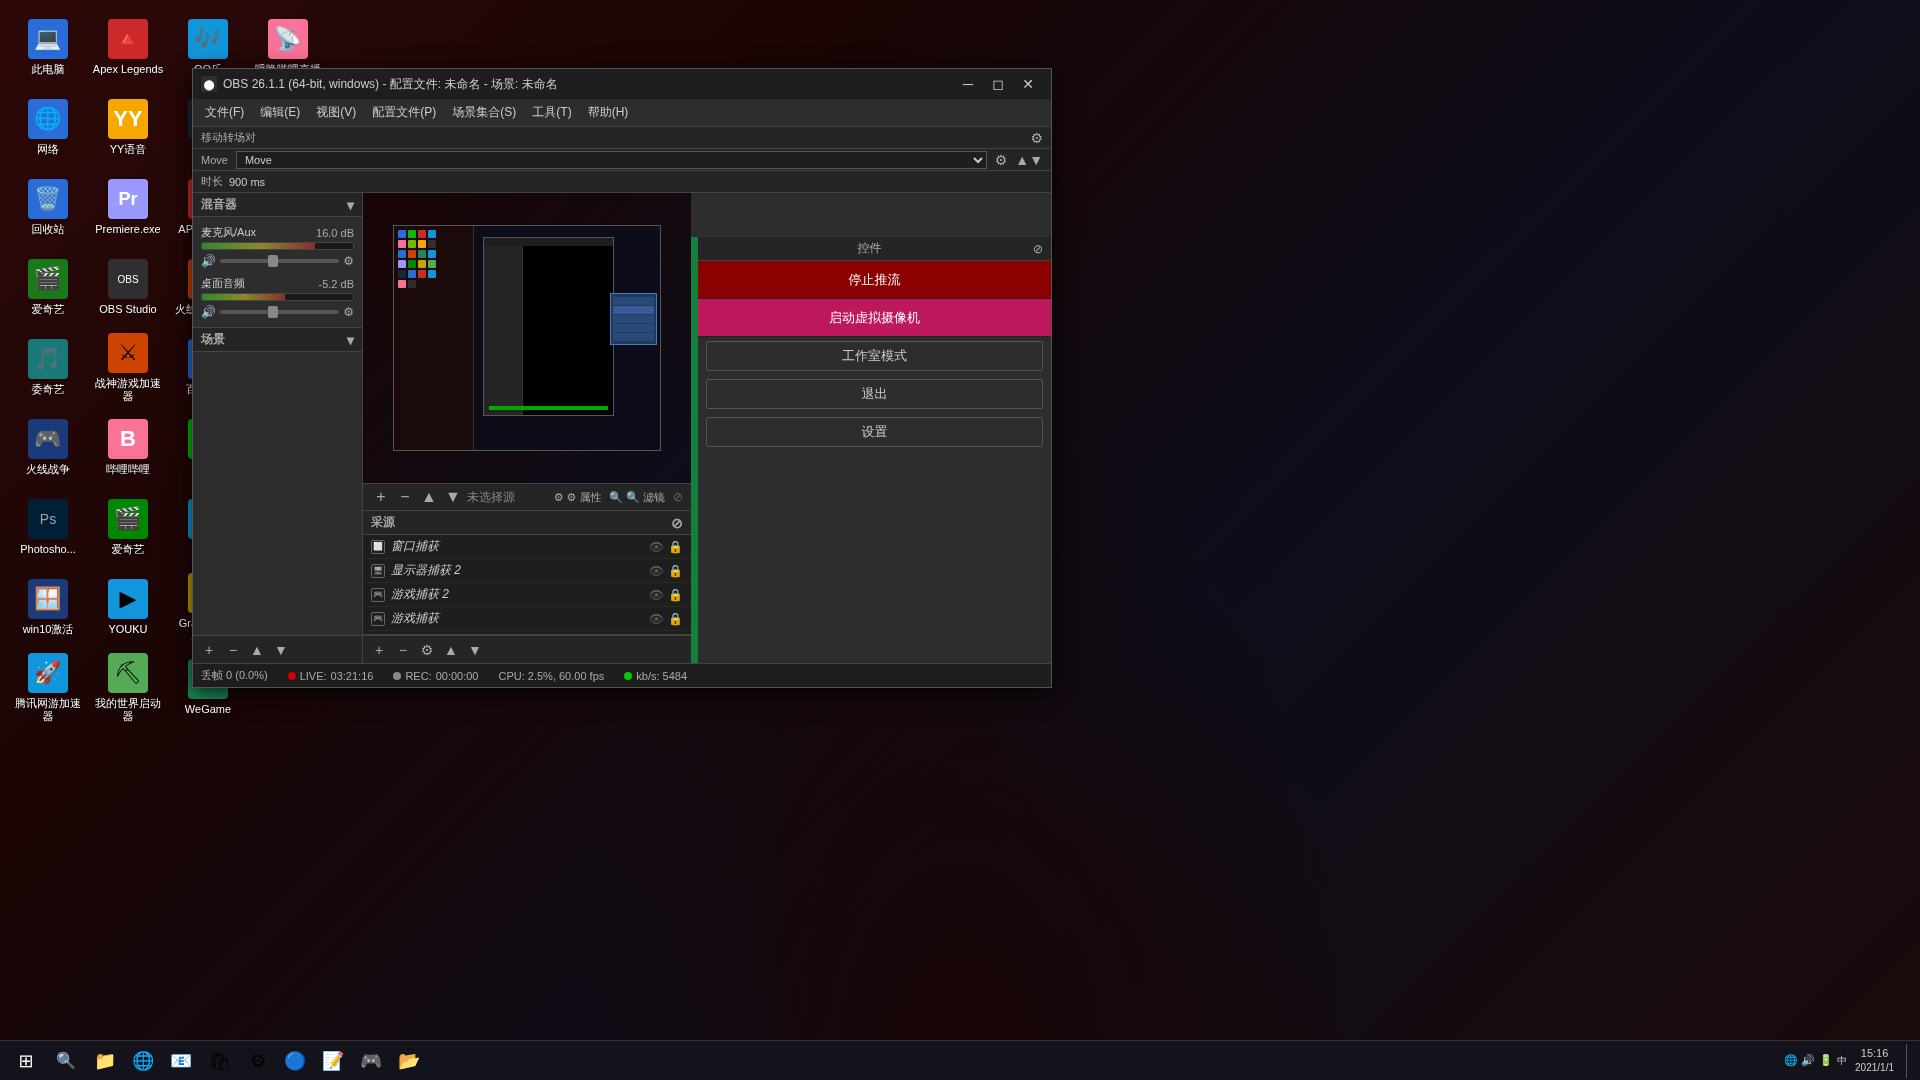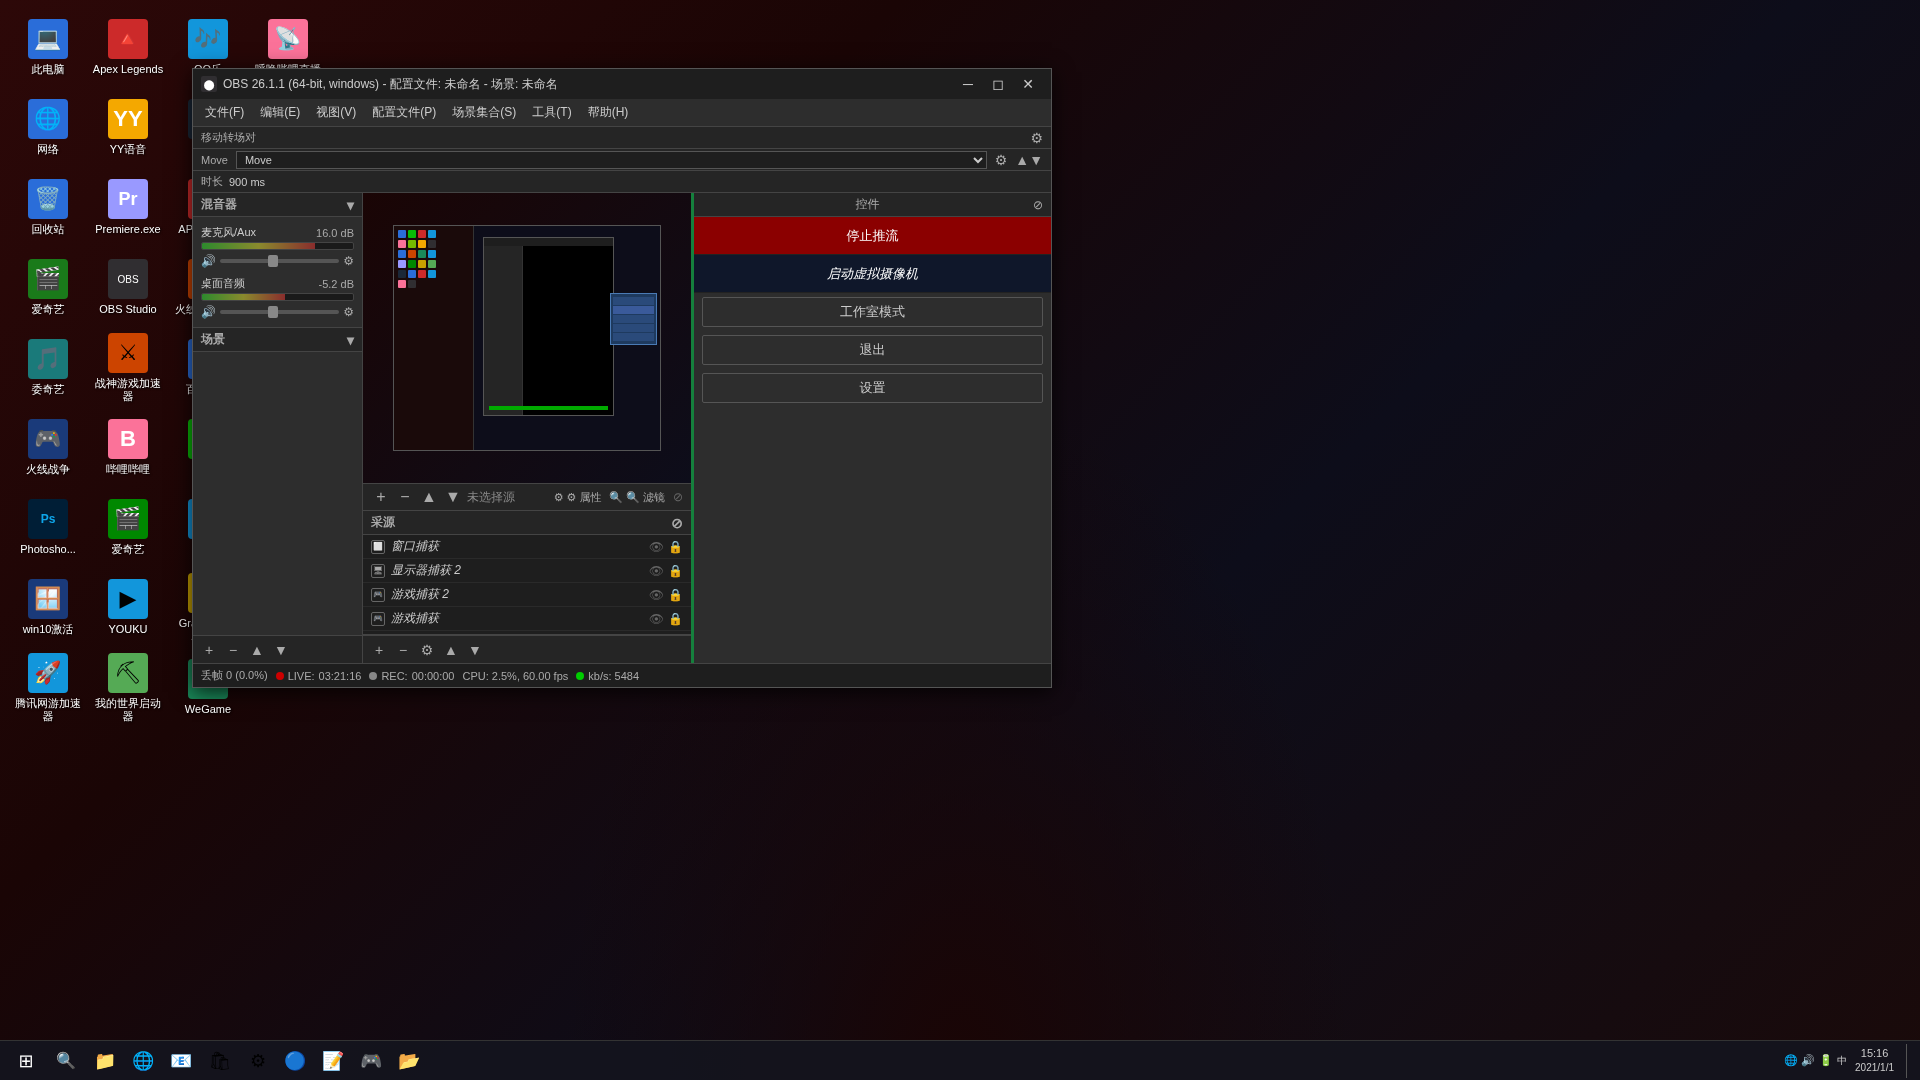--- a/index.html
+++ b/index.html
@@ -468,24 +468,25 @@
     .obs-source-action-btn {
       color: #666;
       font-size: 12px;
       cursor: pointer;
     }
 
     
     .obs-right-panel {
       width: 360px;
       background: #2d2d2d;
-      border-left: 3px solid #15803d;
+      border-left: 7px solid #15803d;
       display: flex;
       flex-direction: column;
       flex-shrink: 0;
+      margin-top: 44px;
     }
 
     .obs-controls-header {
       height: 24px;
       background: #252525;
       display: flex;
       align-items: center;
       padding: 0 8px;
       border-bottom: 1px solid #444;
       color: #aaa;
@@ -513,22 +514,21 @@
       color: #fff;
     }
 
     .obs-control-btn.stop-record {
       background: #1a3a6a;
       color: #fff;
       position: relative;
     }
 
     .obs-control-btn.virtual-cam {
-      background: #0f172a;
-      font-style: italic;
+      background: #be185d;
     }
 
     .obs-control-btn.studio-mode {
       background: #2d2d2d;
       border: 1px solid #555;
       margin: 4px 8px;
       height: 30px;
       border-radius: 2px;
       color: #ccc;
     }
@@ -566,21 +566,21 @@
     }
 
     
     .obs-statusbar {
       height: 24px;
       background: #1e1e1e;
       border-top: 1px solid #444;
       display: flex;
       align-items: center;
       padding: 0 8px;
-      gap: 8px;
+      gap: 20px;
       font-size: 11px;
       color: #aaa;
       flex-shrink: 0;
     }
 
     .obs-status-item {
       display: flex;
       align-items: center;
       gap: 4px;
     }
@@ -776,21 +776,21 @@
   </div>
   <div class="desktop-icon">
     <div class="icon-img icon-teal">🎵</div>
     <span class="icon-label">委奇艺</span>
   </div>
   <div class="desktop-icon">
     <div class="icon-img icon-darkblue">🎮</div>
     <span class="icon-label">火线战争</span>
   </div>
   <div class="desktop-icon">
-    <div class="icon-img" style="background:#001e36;color:#0ea5e9;font-weight:bold;font-size:12px">Ps</div>
+    <div class="icon-img" style="background:#001e36;color:#a3a3a3;font-weight:normal;font-size:14px">Ps</div>
     <span class="icon-label">Photosho...</span>
   </div>
   <div class="desktop-icon">
     <div class="icon-img icon-darkblue">🪟</div>
     <span class="icon-label">win10激活</span>
   </div>
   <div class="desktop-icon">
     <div class="icon-img icon-qq" style="background:#1296db">🚀</div>
     <span class="icon-label">腾讯网游加速器</span>
   </div>

